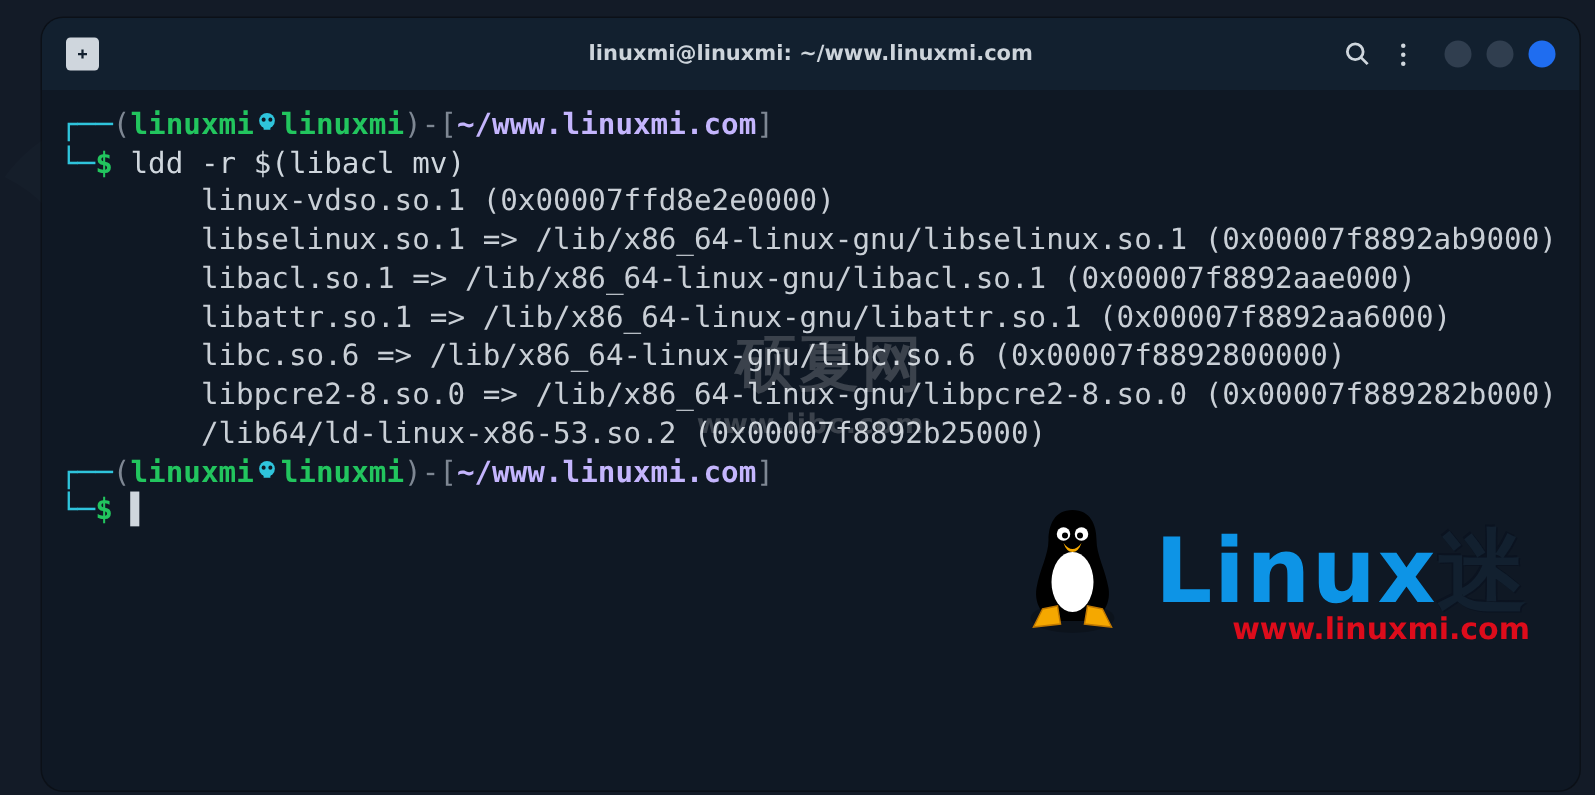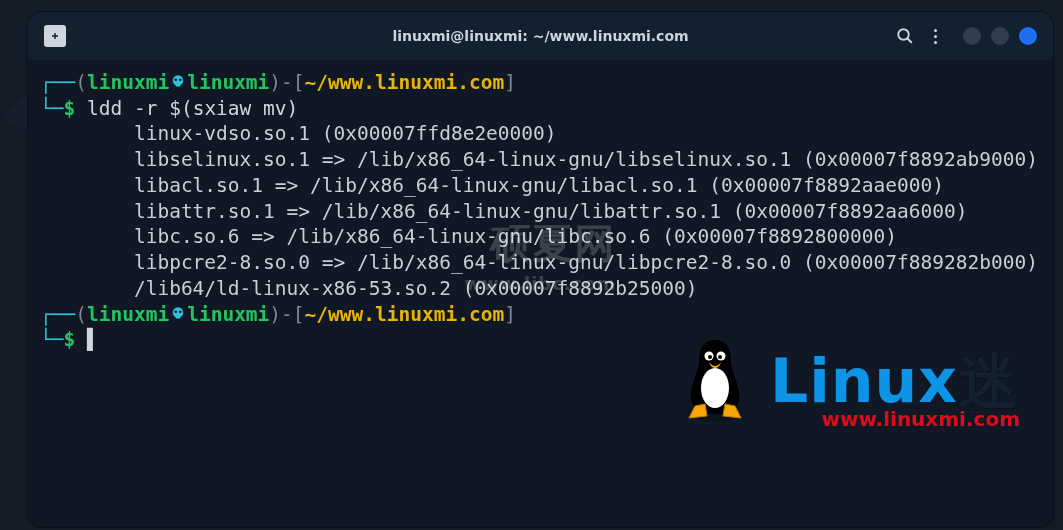--- a/index.html
+++ b/index.html
@@ -103,21 +103,21 @@
   .terminal-body pre {
     font-family: inherit;
     white-space: pre-wrap;
     word-break: break-all;
     margin: 0;
   }
 
   .teal  { color: #2fc4dc; }
   .gray  { color: #7e8793; }
   .white { color: #cfd6dd; }
-  .white-b { color: #eab308; font-weight: bold; }
+  .white-b { color: #c4b5fd; font-weight: bold; }
   .blue-b { color: #22c55e; font-weight: bold; }
 
   .dragon-bg {
     position: absolute;
     top: 40px;
     left: -10px;
     width: 260px;
     opacity: 0.12;
     pointer-events: none;
   }
@@ -220,21 +220,21 @@
       <div class="l1">硕夏网</div>
       <div class="l2">www.libc.com</div>
     </div>
 
 <pre><span class="teal ptop"></span><span class="gray">(</span><span class="blue-b">linuxmi</span><span class="teal skull"><svg viewBox="0 0 24 24">
             <circle cx="12" cy="10" r="7" fill="#2fc4dc"></circle>
             <circle cx="9" cy="9" r="1.8" fill="#0f1824"></circle>
             <circle cx="15" cy="9" r="1.8" fill="#0f1824"></circle>
             <rect x="9" y="15" width="6" height="3" fill="#2fc4dc"></rect>
           </svg></span><span class="blue-b">linuxmi</span><span class="gray">)-[</span><span class="white-b">~/www.linuxmi.com</span><span class="gray">]</span>
-<span class="teal pbot"></span><span class="blue-b">$</span> <span class="white">ldd -r $(sxiaw mv)</span>
+<span class="teal pbot"></span><span class="blue-b">$</span> <span class="white">ldd -r $(libacl mv)</span>
 <span>        linux-vdso.so.1 (0x00007ffd8e2e0000)</span>
 <span>        libselinux.so.1 =&gt; /lib/x86_64-linux-gnu/libselinux.so.1 (0x00007f8892ab9000)</span>
 <span>        libacl.so.1 =&gt; /lib/x86_64-linux-gnu/libacl.so.1 (0x00007f8892aae000)</span>
 <span>        libattr.so.1 =&gt; /lib/x86_64-linux-gnu/libattr.so.1 (0x00007f8892aa6000)</span>
 <span>        libc.so.6 =&gt; /lib/x86_64-linux-gnu/libc.so.6 (0x00007f8892800000)</span>
 <span>        libpcre2-8.so.0 =&gt; /lib/x86_64-linux-gnu/libpcre2-8.so.0 (0x00007f889282b000)</span>
 <span>        /lib64/ld-linux-x86-53.so.2 (0x00007f8892b25000)</span>
 <span class="teal ptop"></span><span class="gray">(</span><span class="blue-b">linuxmi</span><span class="teal skull"><svg viewBox="0 0 24 24">
             <circle cx="12" cy="10" r="7" fill="#2fc4dc"></circle>
             <circle cx="9" cy="9" r="1.8" fill="#0f1824"></circle>

